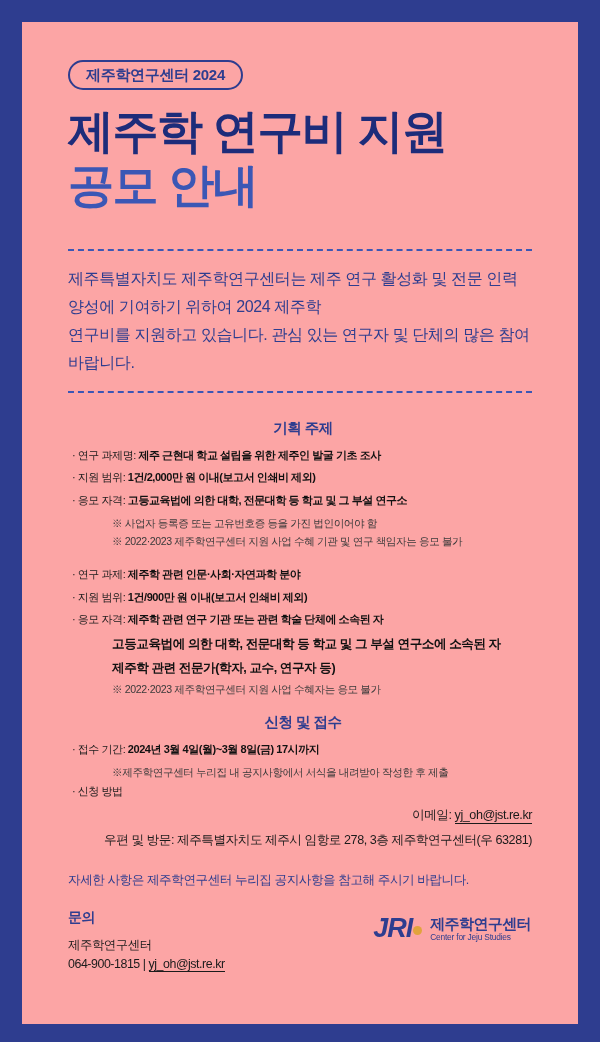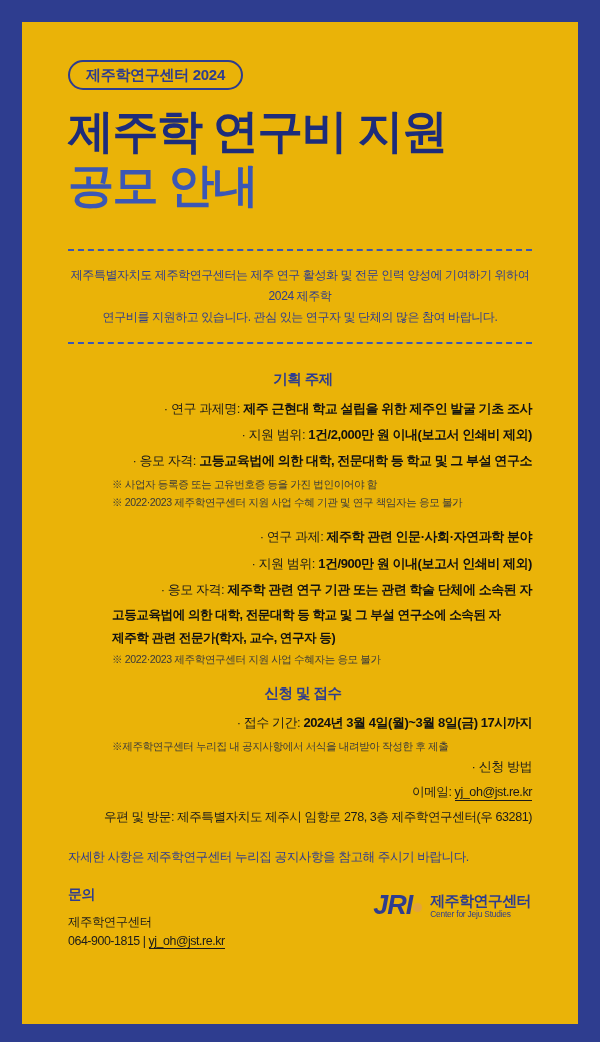--- a/index.html
+++ b/index.html
@@ -18,21 +18,21 @@
     width: 600px;
     height: 1042px;
     background: #2e3d8f;
     box-sizing: border-box;
     padding: 22px 22px 18px 22px;
   }
   .sheet {
     position: relative;
     width: 556px;
     height: 1002px;
-    background: #eab308;
+    background: #fca5a5;
     box-sizing: border-box;
     padding: 0;
   }
 
   
   .header {
     padding: 38px 0 0 46px;
   }
   .badge {
     display: inline-block;
@@ -64,50 +64,48 @@
   
   .dash {
     margin: 0 46px;
     border-top: 2px dashed #3b57b5;
     height: 0;
   }
   .dash.top { margin-top: 36px; }
   .intro {
     margin: 14px 46px 0 46px;
     color: #2e3d8f;
-    font-size: 12px;
+    font-size: 16px;
     line-height: 1.75;
     letter-spacing: -0.4px;
-    text-align: center;
   }
   .dash.bottom { margin-top: 14px; }
 
   
   .body {
     padding: 26px 46px 0 46px;
   }
   .section { margin-bottom: 16px; }
   .sec-title {
     color: #2e3d8f;
     font-size: 14.5px;
     font-weight: bold;
     letter-spacing: -0.5px;
     margin-bottom: 9px;
     padding-left: 6px;
     text-align: center;
   }
   .row {
     display: block;
     color: #1b1b1b;
-    font-size: 13px;
+    font-size: 11px;
     line-height: 1.62;
     letter-spacing: -0.45px;
     margin-bottom: 5px;
     padding-left: 4px;
-    text-align: right;
   }
   .row .lbl { color: #1b1b1b; }
   .row .val { font-weight: bold; color: #111; }
   .note {
     display: block;
     color: #3a3a3a;
     font-size: 10.6px;
     line-height: 1.55;
     letter-spacing: -0.4px;
     padding-left: 44px;

